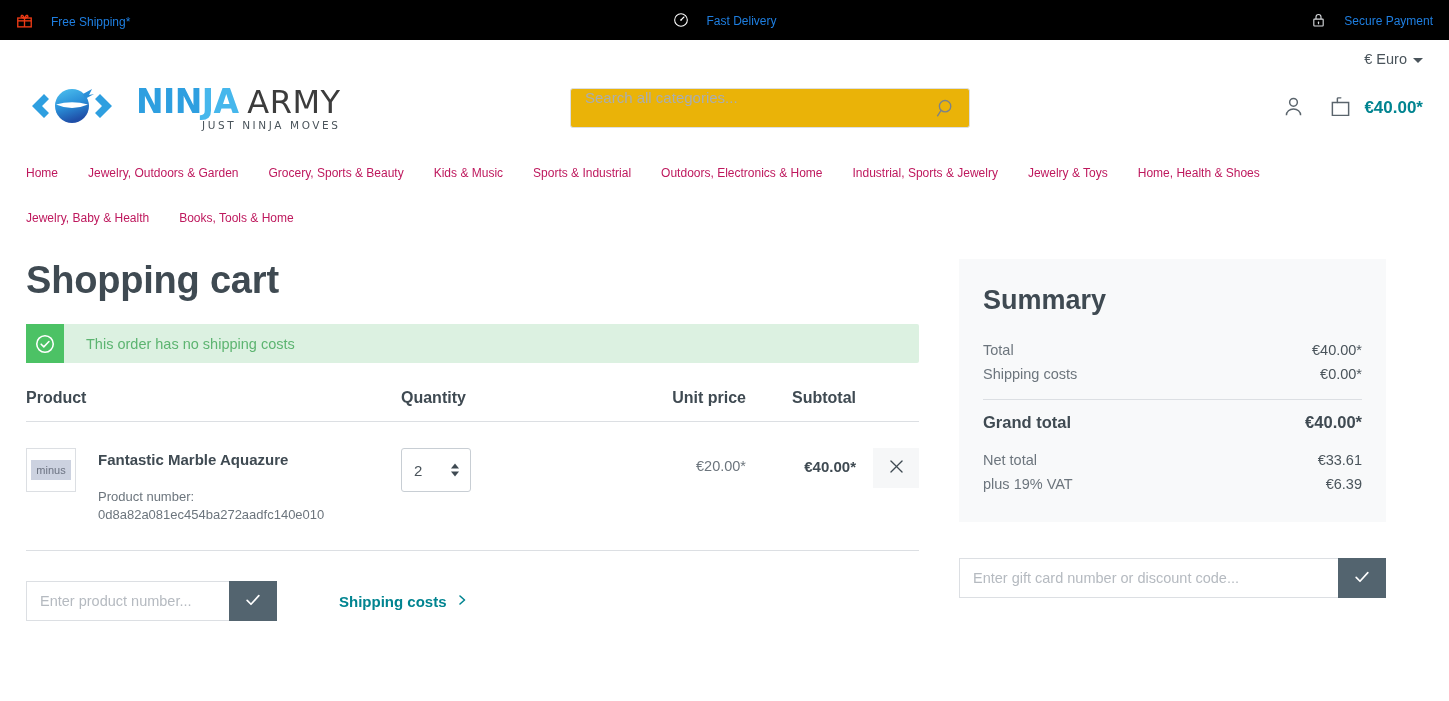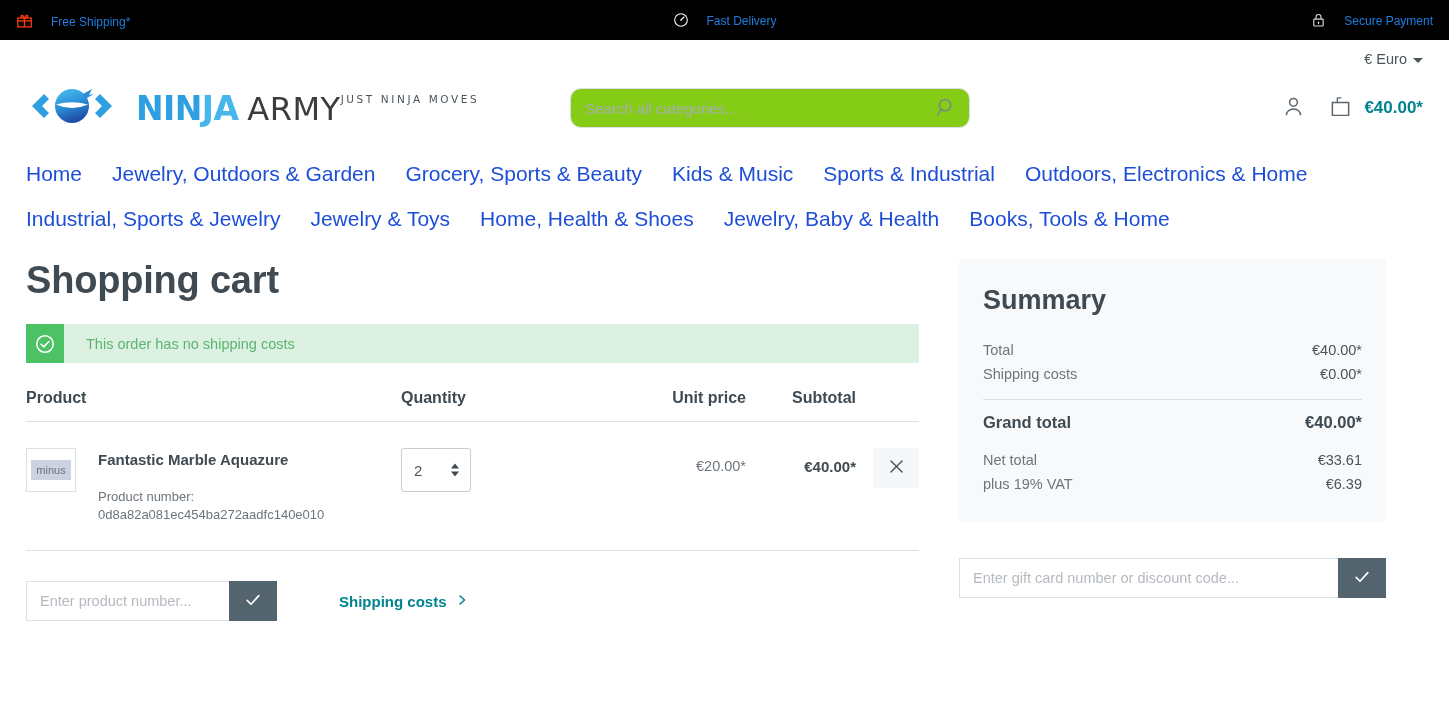--- a/index.html
+++ b/index.html
@@ -61,21 +61,21 @@
   .header-main {
     display: flex;
     align-items: center;
     height: 74px;
     position: relative;
   }
 
   
   .logo { display: flex; align-items: center; gap: 6px; cursor: pointer; }
   .logo-mark { display: block; }
-  .logo-text { display: flex; line-height: 1; }
+  .logo-text { display: flex; flex-direction: column; line-height: 1; }
   .logo-words { display: flex; align-items: baseline; }
   .logo-ninja {
     font-size: 33px;
     font-weight: 700;
     letter-spacing: -0.6px;
     font-family: "DejaVu Sans", sans-serif;
   }
   .logo-ninja .n1 { color: #2e9fe0; }
   .logo-ninja .n2 { color: #46b7ec; }
   .logo-army {
@@ -96,25 +96,25 @@
   }
 
   
   .search-wrap {
     position: absolute;
     left: 544px;
     width: 400px;
   }
   .search-box {
     display: flex;
-    align-items: center;
+    align-items: flex-start;
     border: 1px solid #dcdfe3;
-    border-radius: 11px;
+    border-radius: 3px;
     height: 40px;
-    background: #84cc16;
+    background: #eab308;
     overflow: hidden;
   }
   .search-input {
     flex: 1;
     border: none;
     outline: none;
     padding: 0 14px;
     font-size: 15px;
     color: #4a545b;
     font-family: "Liberation Sans", sans-serif;
@@ -156,22 +156,22 @@
   
   .nav {
     padding: 6px 26px 0 26px;
     display: flex;
     flex-wrap: wrap;
     column-gap: 30px;
     row-gap: 0px;
     max-width: 1420px;
   }
   .nav-item {
-    font-size: 21px;
-    color: #1d4ed8;
+    font-size: 12px;
+    color: #be185d;
     padding: 8px 0;
     line-height: 29px;
     cursor: pointer;
     white-space: nowrap;
   }
 
   
   .content {
     display: flex;
     padding: 0 26px;

